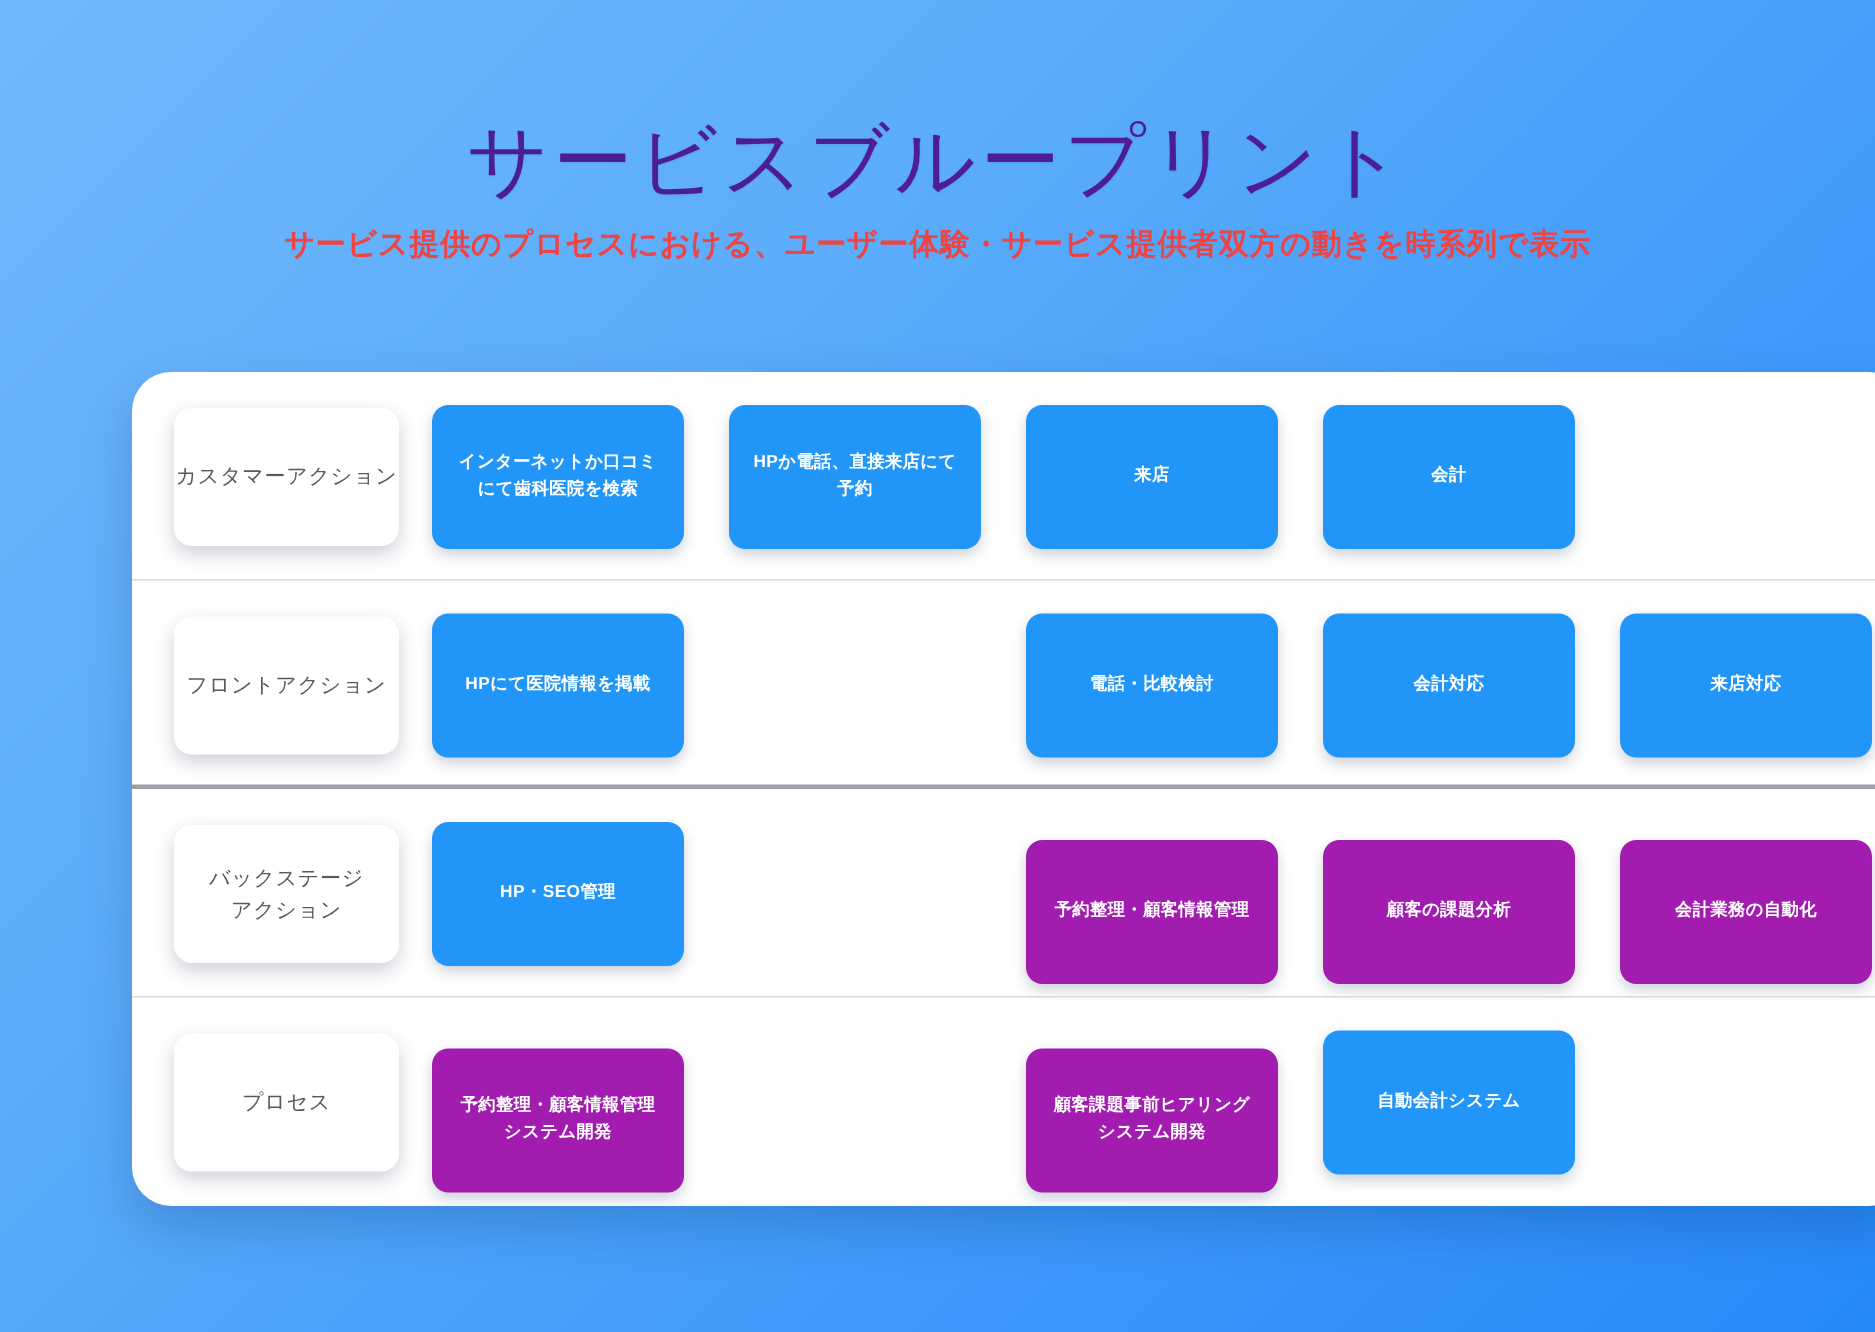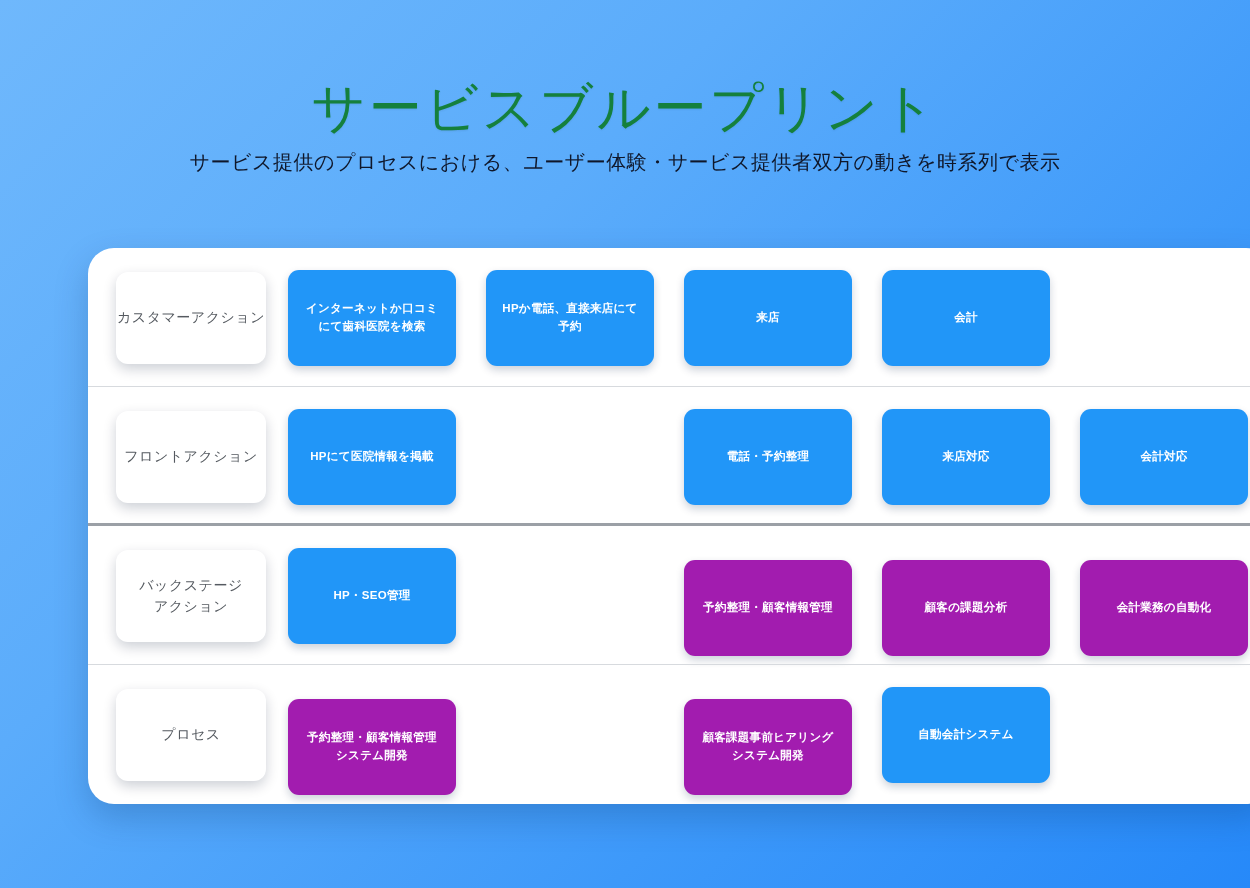--- a/index.html
+++ b/index.html
@@ -18,31 +18,31 @@
 
   
   .header {
     text-align: center;
     padding-top: 78px;
   }
 
   .title {
     font-size: 53px;
     font-weight: 300;
-    color: #15803d;
+    color: #4c1d95;
     letter-spacing: 3px;
     line-height: 1.15;
     text-shadow: 0 1px 2px rgba(0,0,0,0.08);
   }
 
   .subtitle {
     margin-top: 10px;
     font-size: 20px;
-    font-weight: 400;
-    color: #0f172a;
+    font-weight: 700;
+    color: #ef4444;
     letter-spacing: 0.5px;
   }
 
   
   .panel {
     position: absolute;
     left: 88px;
     top: 248px;
     width: 1184px;
     height: 556px;
@@ -165,27 +165,27 @@
       </div>
     </div>
     <div class="lane div-thick">
       <div class="lane-label">フロントアクション</div>
       <div class="cards">
         <div class="cell">
           <div class="card blue">HPにて医院情報を掲載</div>
         </div>
         <div class="cell empty"></div>
         <div class="cell">
-          <div class="card blue">電話・予約整理</div>
+          <div class="card blue">電話・比較検討</div>
+        </div>
+        <div class="cell">
+          <div class="card blue">会計対応</div>
         </div>
         <div class="cell">
           <div class="card blue">来店対応</div>
-        </div>
-        <div class="cell">
-          <div class="card blue">会計対応</div>
         </div>
       </div>
     </div>
     <div class="lane div-thin">
       <div class="lane-label">バックステージ
 アクション</div>
       <div class="cards">
         <div class="cell">
           <div class="card blue">HP・SEO管理</div>
         </div>

